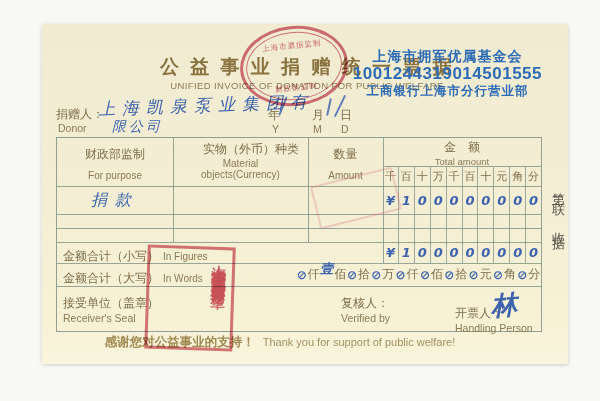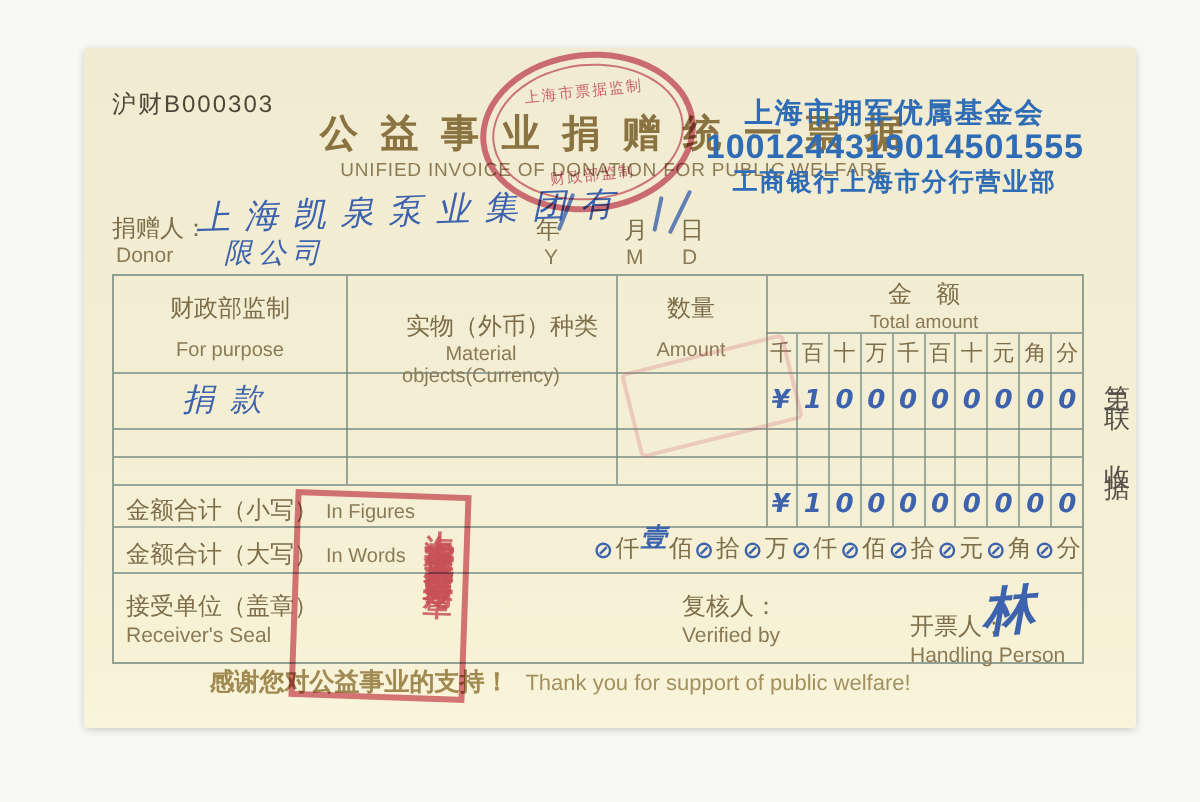--- a/index.html
+++ b/index.html
@@ -77,21 +77,20 @@
            color:rgba(199,56,78,.85);line-height:1.35;letter-spacing:2px;}
   .stamp-faint{left:272px;top:152px;width:80px;height:40px;transform:rotate(-14deg);
                border:2px solid rgba(208,97,110,.25);border-radius:3px;}
 </style>
 </head>
 <body>
 
 <div class="canvas">
   <div class="paper">
 
-    <div class="abs serial">沪财B000303</div>
 
     <div class="abs title-cn">公 益 事 业 捐 赠 统 一 票 据</div>
     <div class="abs title-en">UNIFIED INVOICE OF DONATION FOR PUBLIC WELFARE</div>
 
     <div class="abs rblock">
       <div class="rb1 blue">上海市拥军优属基金会</div>
       <div class="rb2 blue">1001244319014501555</div>
       <div class="rb3 blue">工商银行上海市分行营业部</div>
     </div>
 
@@ -121,21 +120,21 @@
       <div class="hline" style="left:0;top:90px;width:484px;"></div>
       <div class="hline" style="left:0;top:104px;width:484px;"></div>
       <div class="hline" style="left:0;top:125px;width:484px;"></div>
       <div class="hline" style="left:0;top:148px;width:484px;"></div>
 
       <div class="hcell" style="left:0;top:0;width:116px;">
         <div class="h-cn print" style="margin-top:8px;">财政部监制</div>
         <div class="h-en en" style="margin-top:7px;">For purpose</div>
       </div>
       <div class="hcell" style="left:116px;top:0;width:135px;">
-        <div class="h-cn print" style="margin-top:17px;padding-left:21px;">实物（外币）种类</div>
+        <div class="h-cn print" style="margin-top:3px;padding-left:21px;">实物（外币）种类</div>
         <div class="h-en en">Material</div>
         <div class="h-en en">objects(Currency)</div>
       </div>
       <div class="hcell" style="left:326px;top:0;width:158px;">
         <div class="h-cn print" style="margin-top:1px;">金　额</div>
         <div class="h-en en" style="font-size:9.5px;">Total amount</div>
       </div>
       <div class="hcell" style="left:251px;top:0;width:75px;">
         <div class="h-cn print" style="margin-top:8px;">数量</div>
         <div class="h-en en" style="margin-top:7px;">Amount</div>

